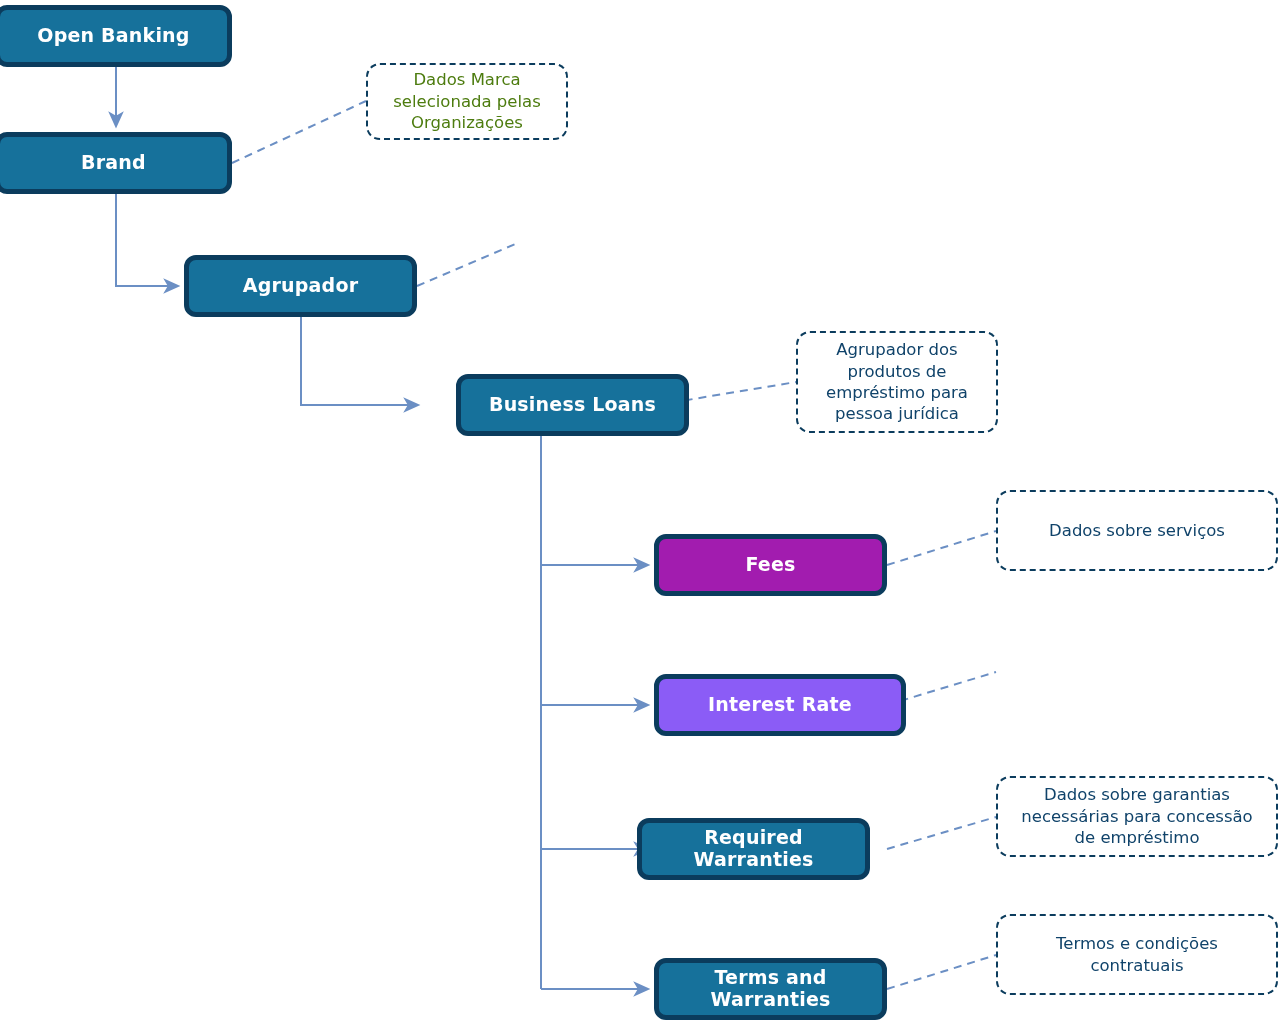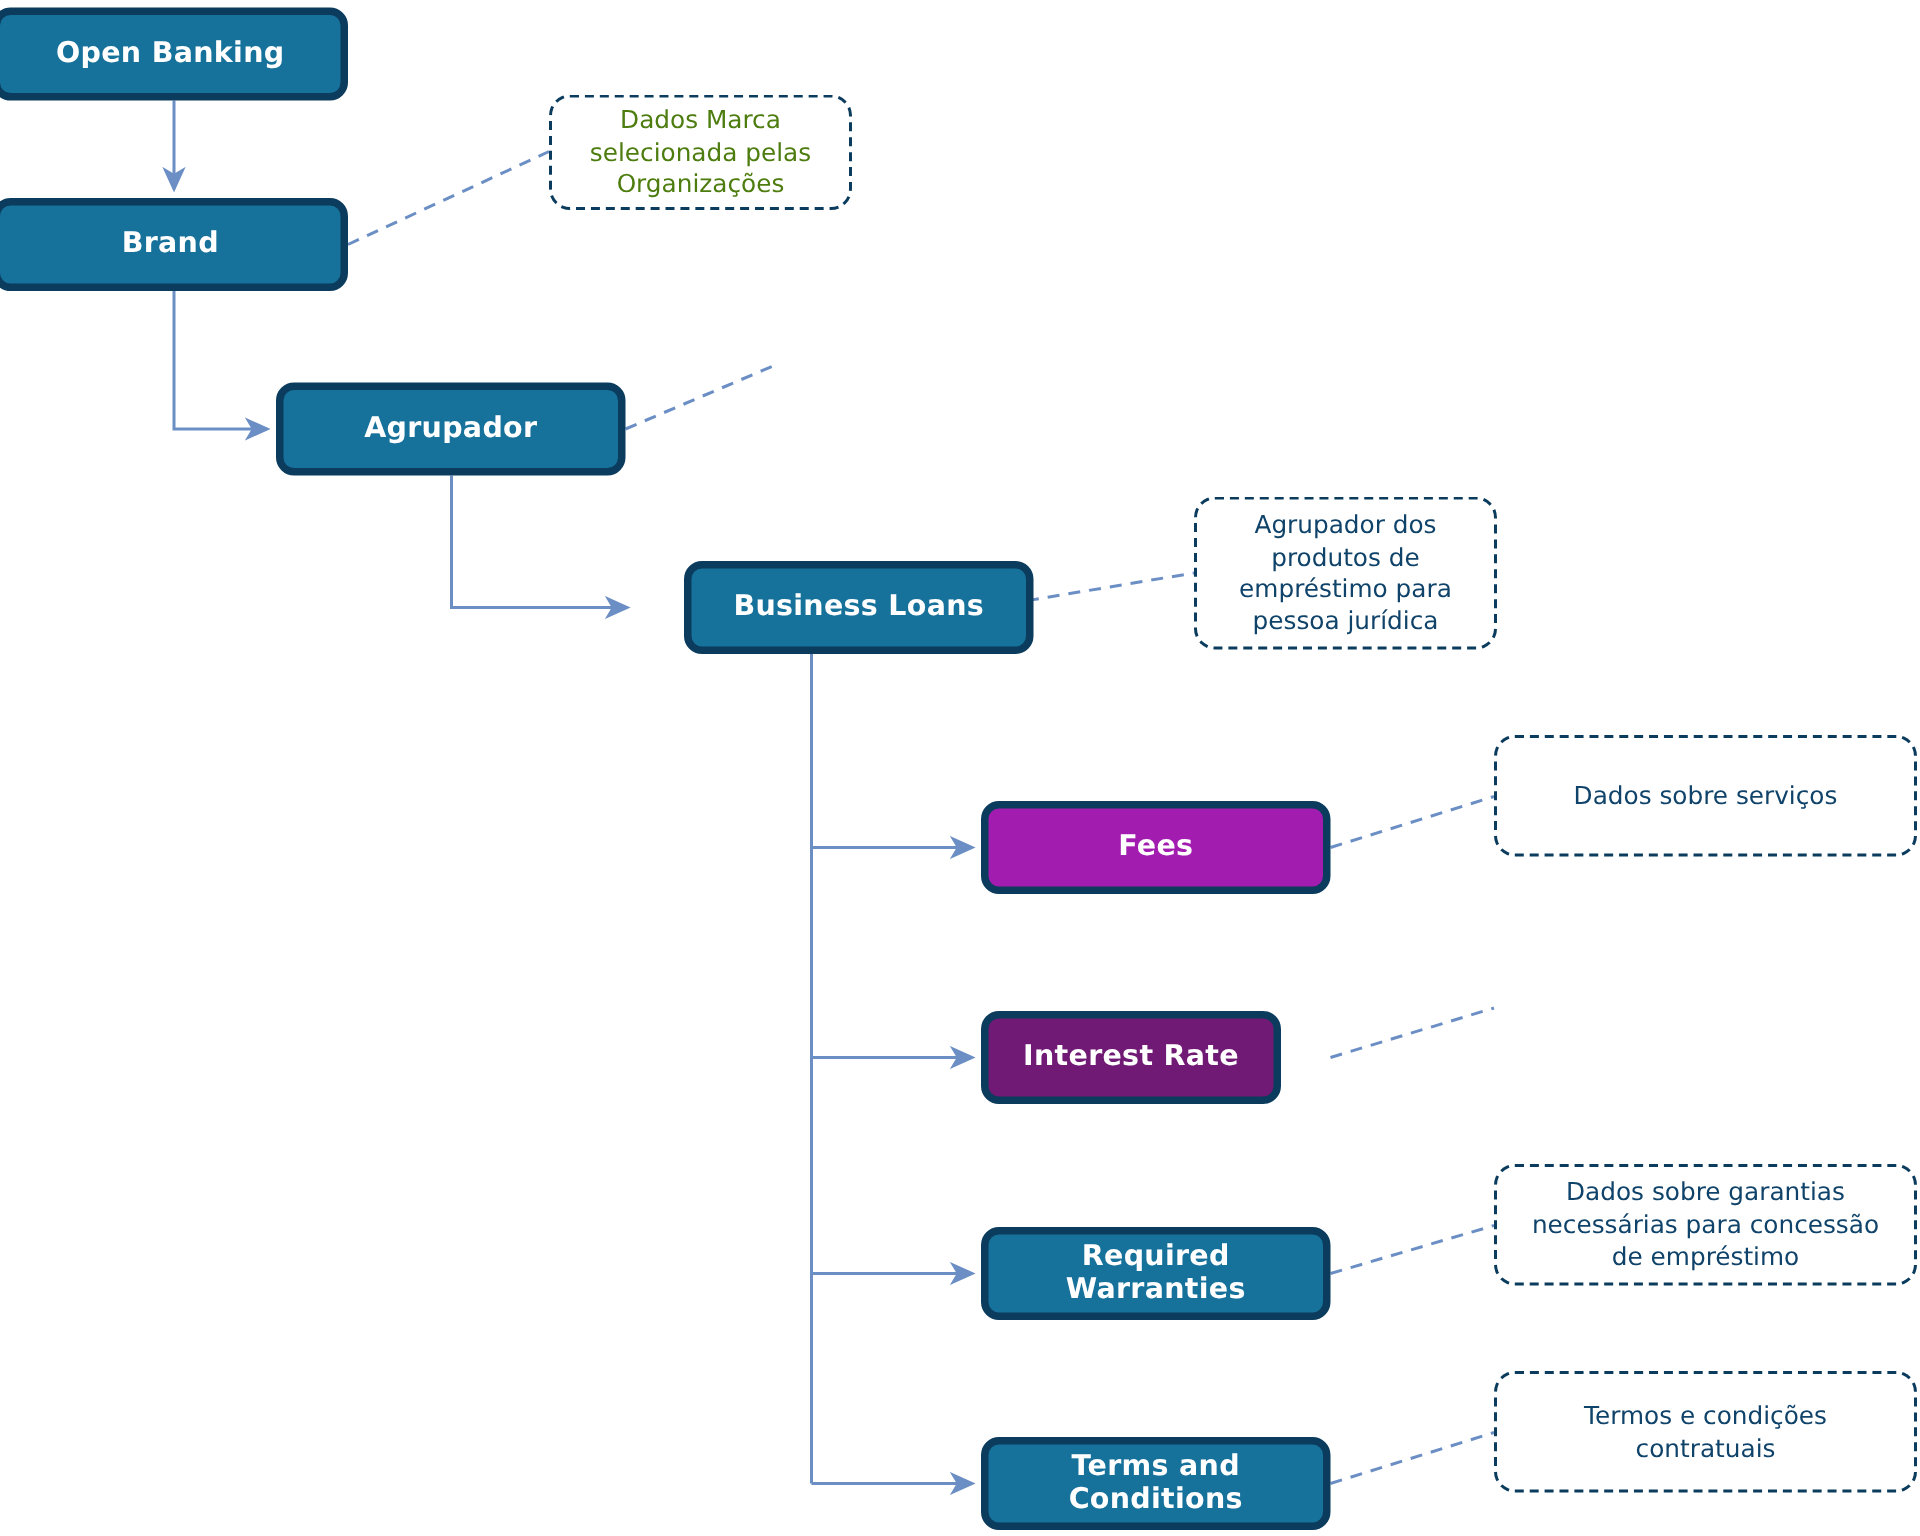--- a/index.html
+++ b/index.html
@@ -93,23 +93,23 @@
     <path d="M887,705 L996,672" stroke="#6b8fc4" stroke-width="2" fill="none" stroke-dasharray="8 6"></path>
     <path d="M887,849 L996,817" stroke="#6b8fc4" stroke-width="2" fill="none" stroke-dasharray="8 6"></path>
     <path d="M887,989 L996,955" stroke="#6b8fc4" stroke-width="2" fill="none" stroke-dasharray="8 6"></path>
   </svg>
 
   <div class="node" style="left: -5px; top: 5px; width: 237px; height: 62px; background: rgb(22, 113, 155); border-color: rgb(11, 60, 93); color: rgb(255, 255, 255);">Open Banking</div>
   <div class="node" style="left: -5px; top: 132px; width: 237px; height: 62px; background: rgb(22, 113, 155); border-color: rgb(11, 60, 93); color: rgb(255, 255, 255);">Brand</div>
   <div class="node" style="left: 184px; top: 255px; width: 233px; height: 62px; background: rgb(22, 113, 155); border-color: rgb(11, 60, 93); color: rgb(255, 255, 255);">Agrupador</div>
   <div class="node" style="left: 424px; top: 374px; width: 233px; height: 62px; background: rgb(22, 113, 155); border-color: rgb(11, 60, 93); color: rgb(255, 255, 255); margin-left: 32px;">Business Loans</div>
   <div class="node" style="left: 654px; top: 534px; width: 233px; height: 62px; background: #a21caf; border-color: rgb(11, 60, 93); color: rgb(255, 255, 255);">Fees</div>
-  <div class="node" style="left: 654px; top: 674px; width: 200px; height: 62px; background: #701a75; border-color: rgb(11, 60, 93); color: rgb(255, 255, 255);">Interest Rate</div>
-  <div class="node" style="left: 654px; top: 818px; width: 233px; height: 62px; background: rgb(22, 113, 155); border-color: rgb(11, 60, 93); color: rgb(255, 255, 255);">Required Warranties</div>
-  <div class="node" style="left: 654px; top: 958px; width: 233px; height: 62px; background: rgb(22, 113, 155); border-color: rgb(11, 60, 93); color: rgb(255, 255, 255);">Terms and Conditions</div>
+  <div class="node" style="left: 654px; top: 674px; width: 252px; height: 62px; background: #8b5cf6; border-color: rgb(11, 60, 93); color: rgb(255, 255, 255);">Interest Rate</div>
+  <div class="node" style="left: 637px; top: 818px; width: 233px; height: 62px; background: rgb(22, 113, 155); border-color: rgb(11, 60, 93); color: rgb(255, 255, 255);">Required Warranties</div>
+  <div class="node" style="left: 654px; top: 958px; width: 233px; height: 62px; background: rgb(22, 113, 155); border-color: rgb(11, 60, 93); color: rgb(255, 255, 255);">Terms and Warranties</div>
 
   <div class="note" style="left: 366px; top: 63px; width: 202px; height: 77px; border-color: rgb(11, 60, 93); color: #4d7c0f;">Dados Marca
 selecionada pelas
 Organizações</div>
   <div class="note" style="left: 796px; top: 331px; width: 202px; height: 102px; border-color: rgb(11, 60, 93); color: rgb(16, 67, 106);">Agrupador dos
 produtos de
 empréstimo para
 pessoa jurídica</div>
   <div class="note" style="left: 996px; top: 490px; width: 282px; height: 81px; border-color: rgb(11, 60, 93); color: rgb(16, 67, 106);">Dados sobre serviços</div>
   <div class="note" style="left: 996px; top: 776px; width: 282px; height: 81px; border-color: rgb(11, 60, 93); color: rgb(16, 67, 106);">Dados sobre garantias

